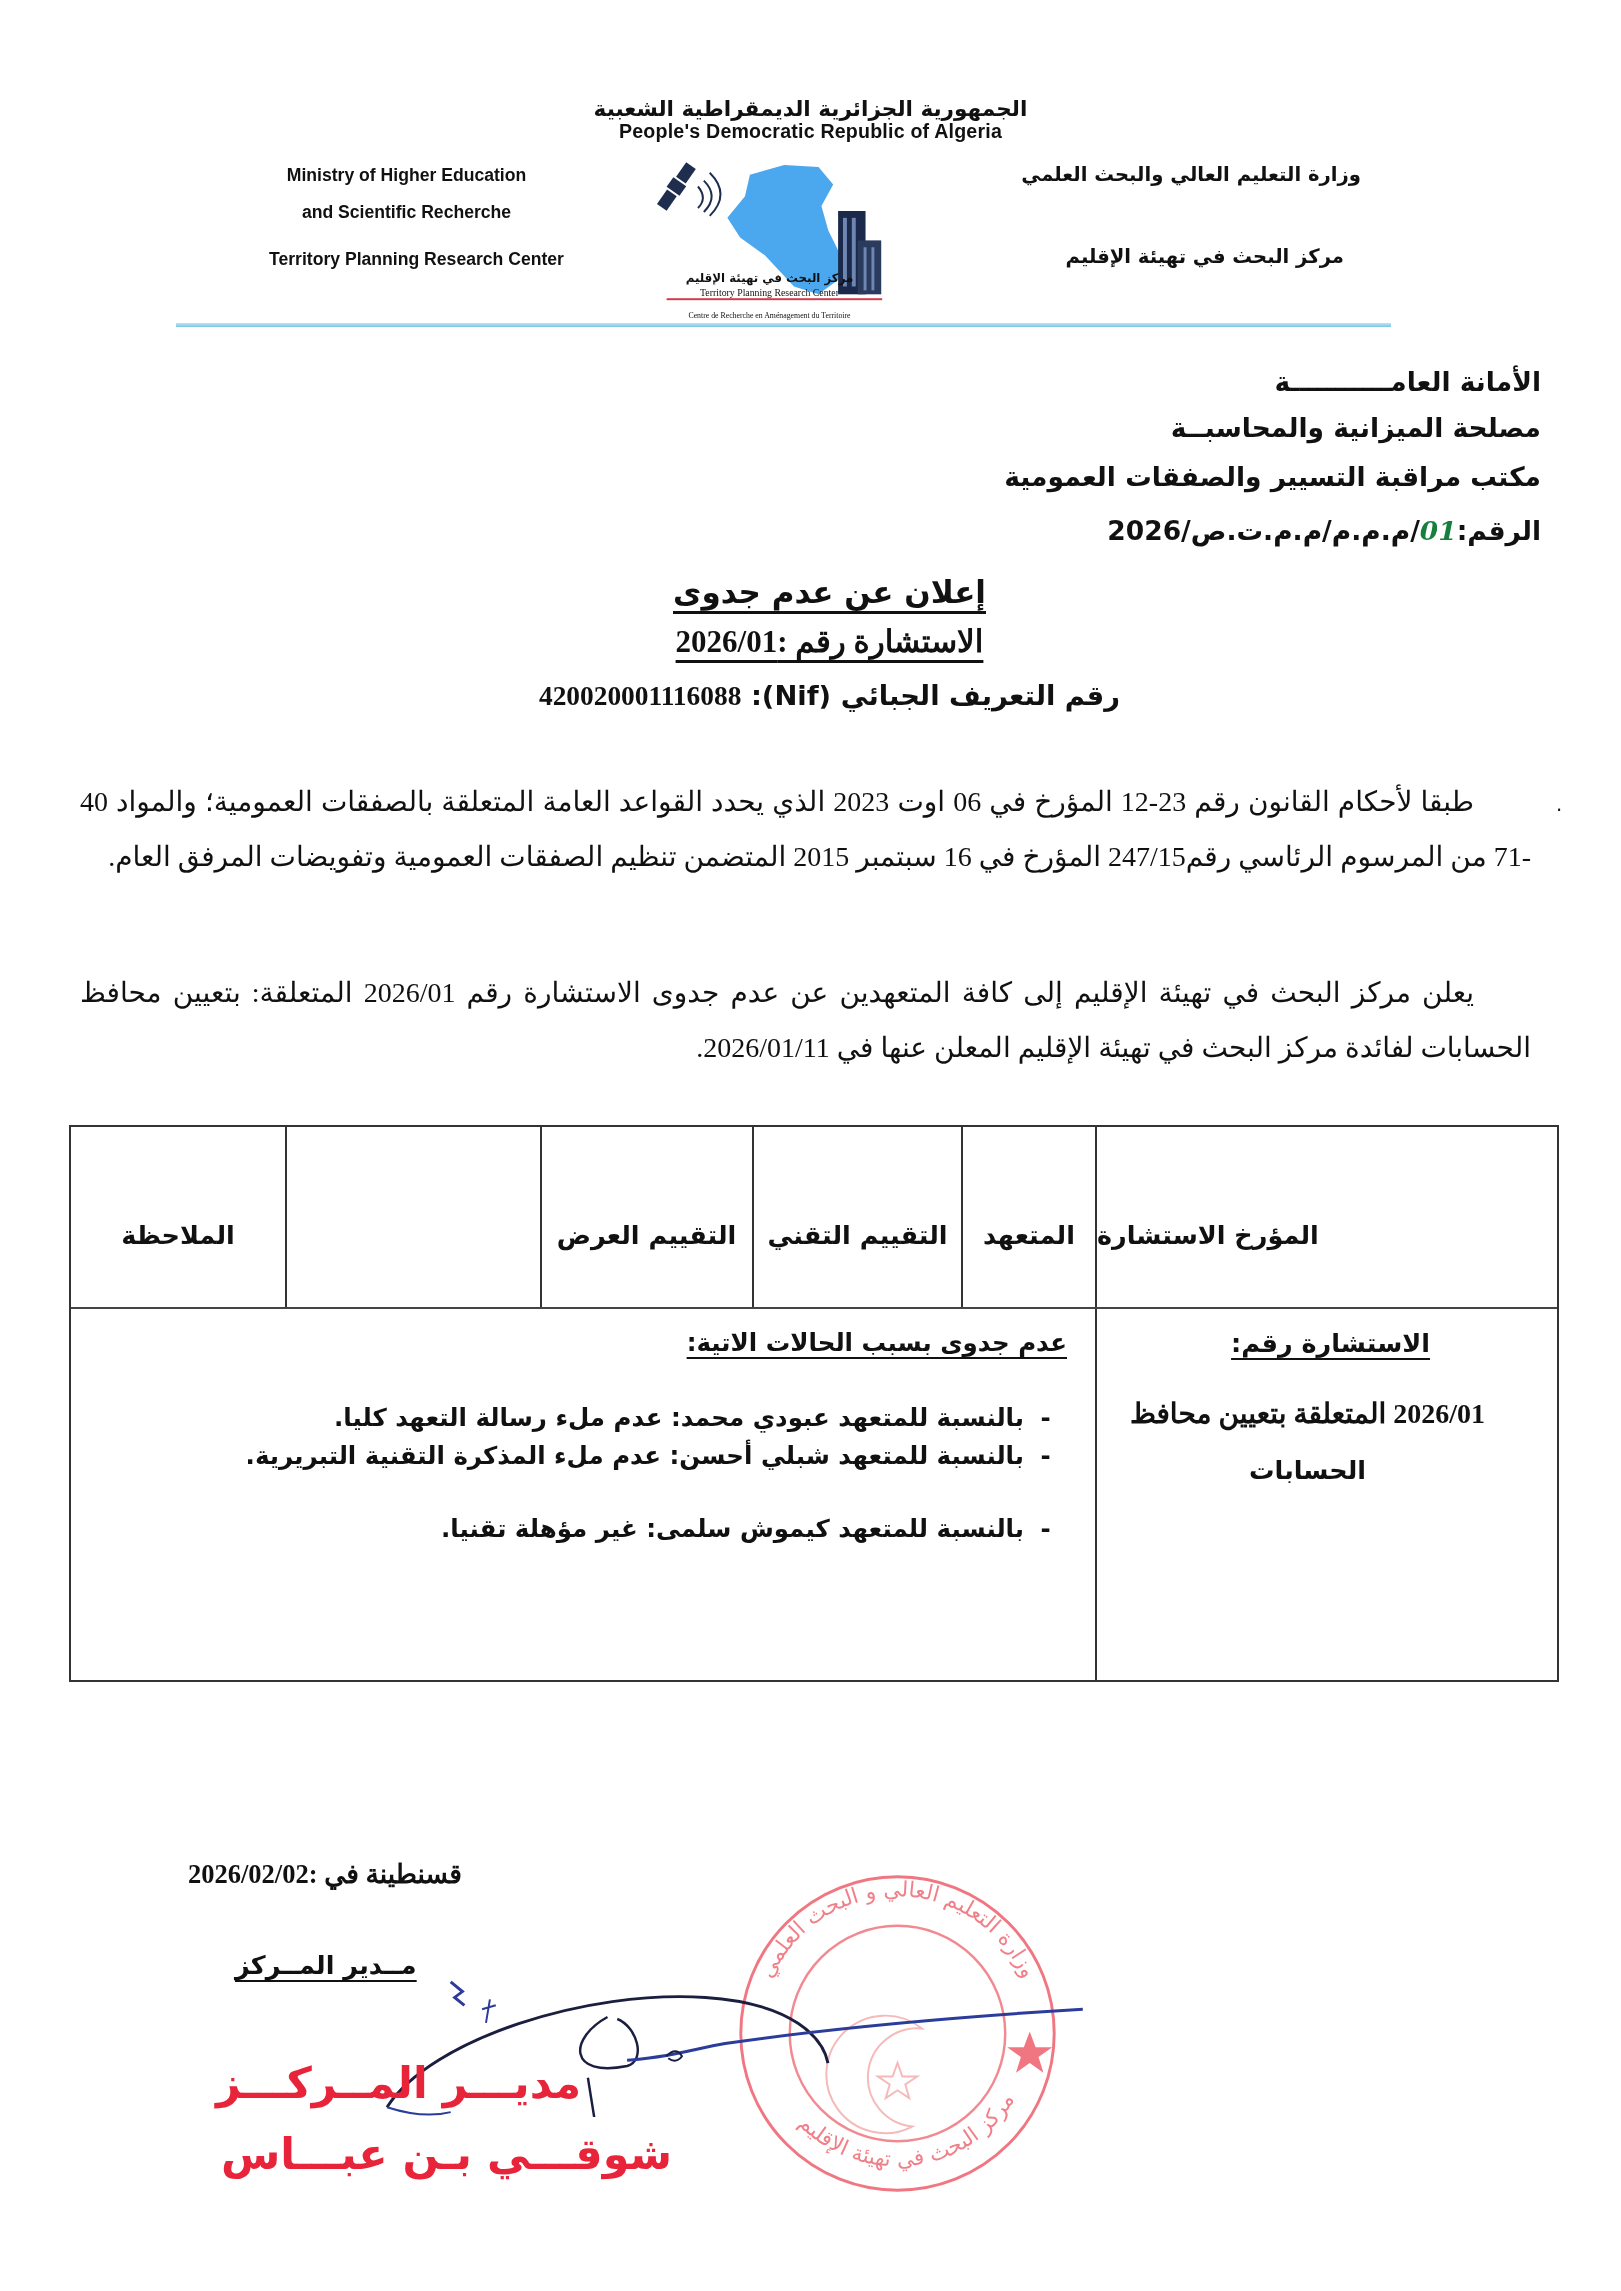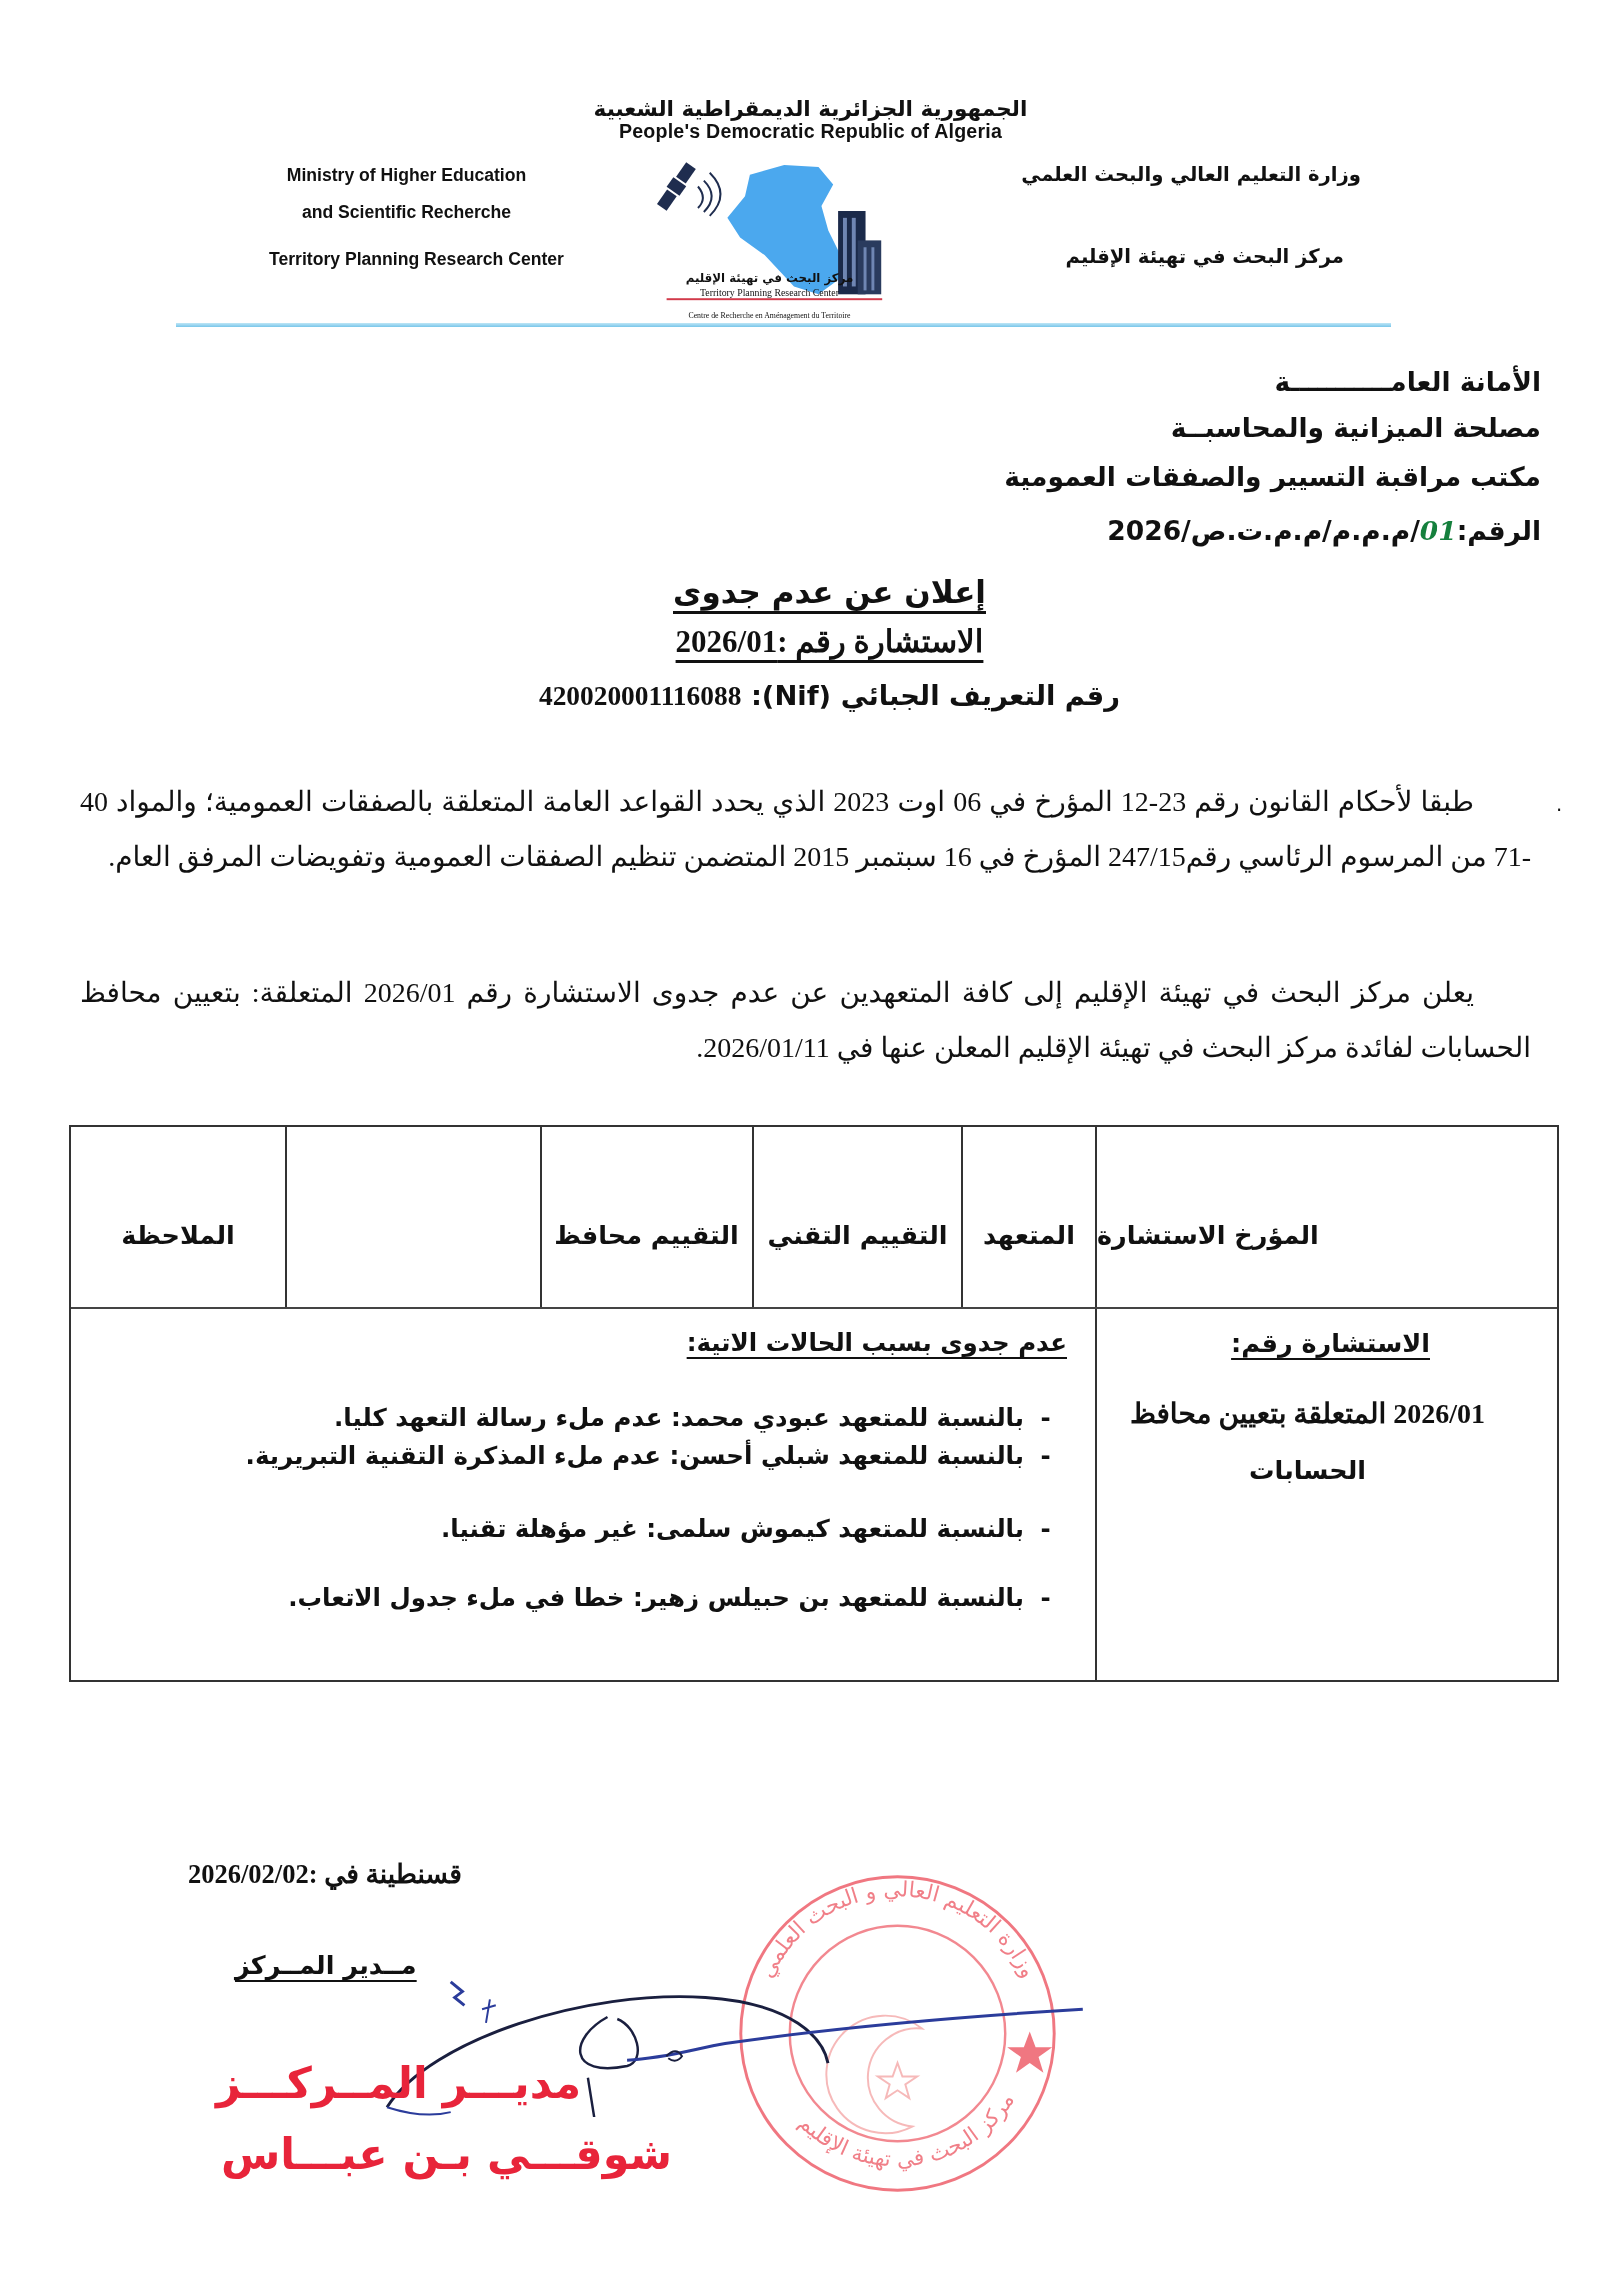--- a/index.html
+++ b/index.html
@@ -135,32 +135,31 @@
   <div class="vline" style="left:214px;height:180px"></div>
   <div class="vline" style="left:469px;height:180px"></div>
   <div class="vline" style="left:681px;height:180px"></div>
   <div class="vline" style="left:890px;height:180px"></div>
   <div class="vline" style="left:1024px;height:555px"></div>
   <div class="hline" style="top:180px"></div>
 
   <div class="th" style="left:1026px;width:461px;justify-content:flex-end;padding-right:29px;box-sizing:border-box;">المؤرخ الاستشارة</div>
   <div class="th" style="left:892px;width:132px">المتعهد</div>
   <div class="th" style="left:683px;width:207px">التقييم التقني</div>
-  <div class="th" style="left:470px;width:211px">التقييم محافظ</div>
+  <div class="th" style="left:470px;width:211px">التقييم العرض</div>
   <div class="th" style="left:0px;width:214px">الملاحظة</div>
 
   <div class="cell-text" id="consult-label">الاستشارة رقم:</div>
   <div class="cell-text" id="consult-subject-1">2026/01 المتعلقة بتعيين محافظ</div>
   <div class="cell-text" id="consult-subject-2">الحسابات</div>
 
   <div class="cell-text" id="reasons-title">عدم جدوى بسبب الحالات الاتية:</div>
   <div class="cell-text reason" id="reason-1"><span class="dash">-</span><span>بالنسبة للمتعهد شبلي أحسن: عدم ملء المذكرة التقنية التبريرية.</span></div>
   <div class="cell-text reason" id="reason-0"><span class="dash">-</span><span>بالنسبة للمتعهد عبودي محمد: عدم ملء رسالة التعهد كليا.</span></div>
   <div class="cell-text reason" id="reason-2"><span class="dash">-</span><span>بالنسبة للمتعهد كيموش سلمى: غير مؤهلة تقنيا.</span></div>
-  <div class="cell-text reason" id="reason-3"><span class="dash">-</span><span>بالنسبة للمتعهد بن حبيلس زهير: خطا في ملء جدول الاتعاب.</span></div>
 </div>
 
 <div class="abs ar" id="sig-place">قسنطينة في :2026/02/02</div>
 <div class="abs ar" id="sig-title">مــدير المــركز</div>
 
 <svg class="abs" id="seal" viewBox="0 0 370 340">
   <defs>
     <path id="seal-arc-top" d="M45,170 A140,140 0 0 1 325,170"></path>
     <path id="seal-arc-bot" d="M60,230 A140,140 0 0 0 320,200"></path>
   </defs>

